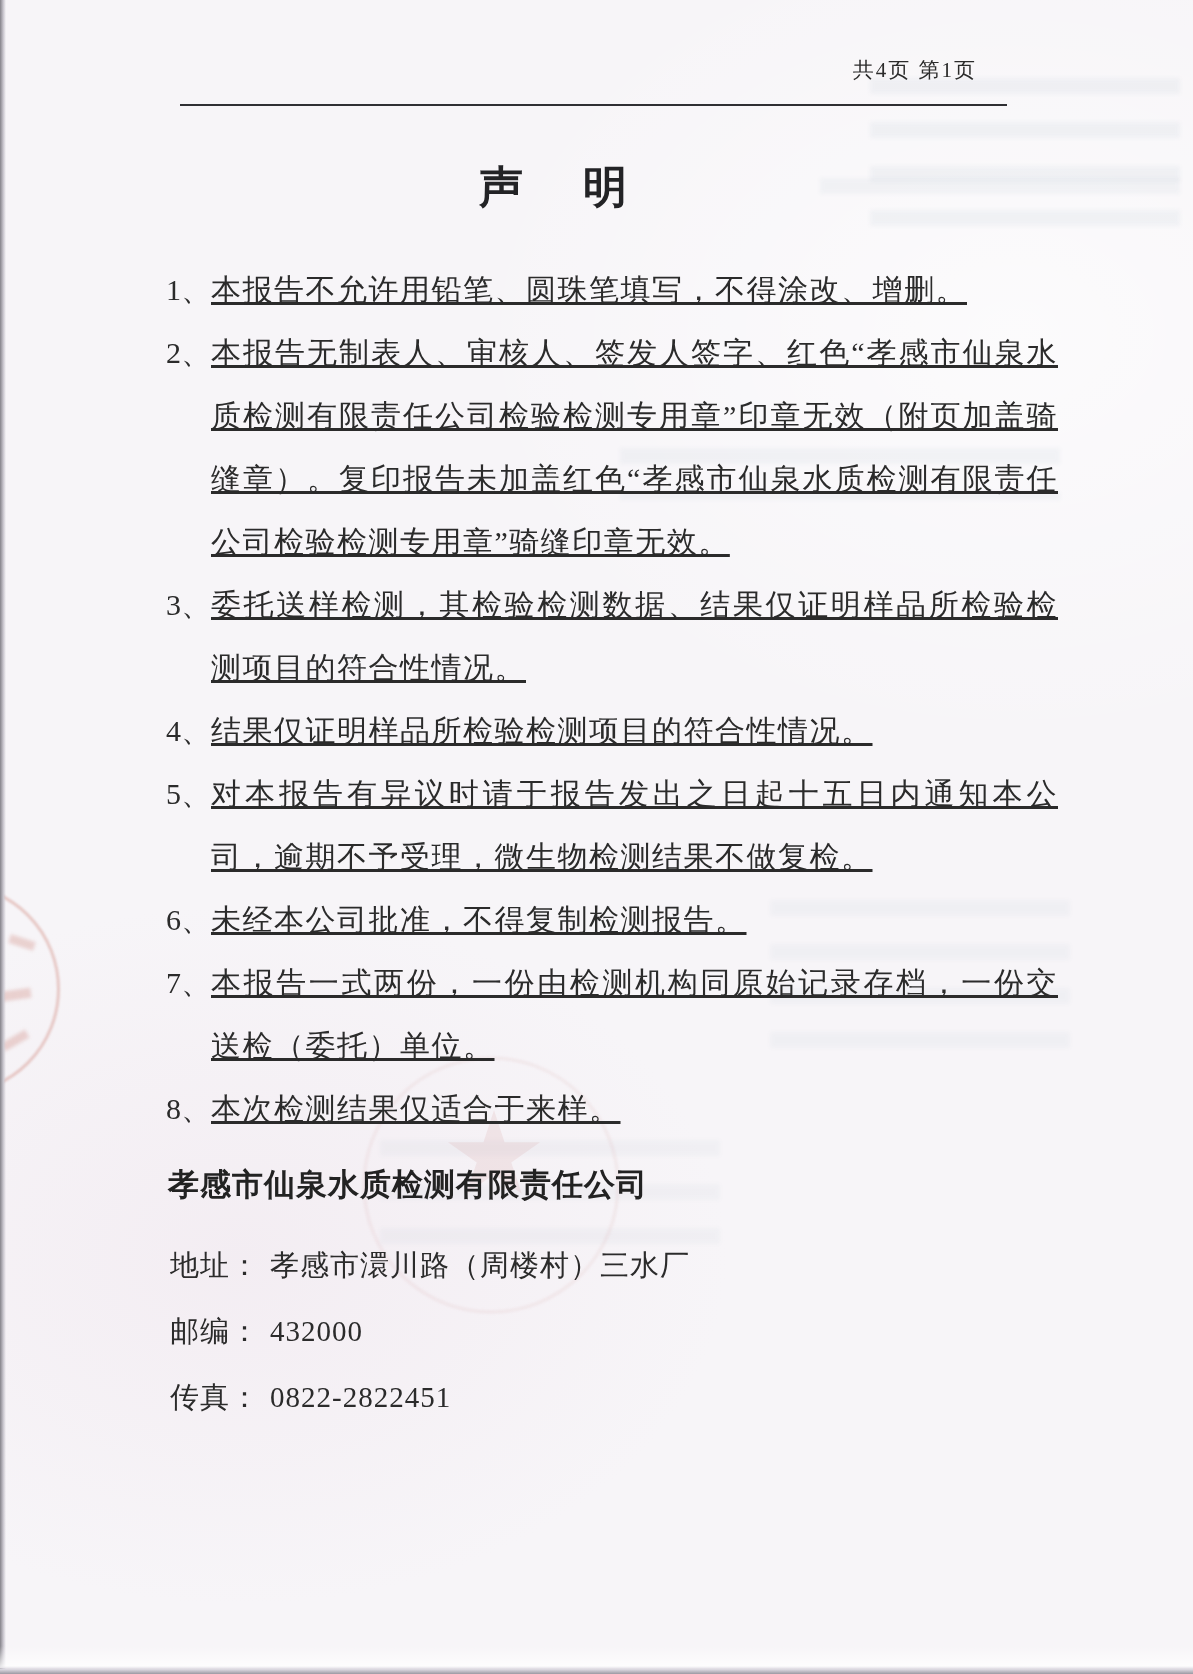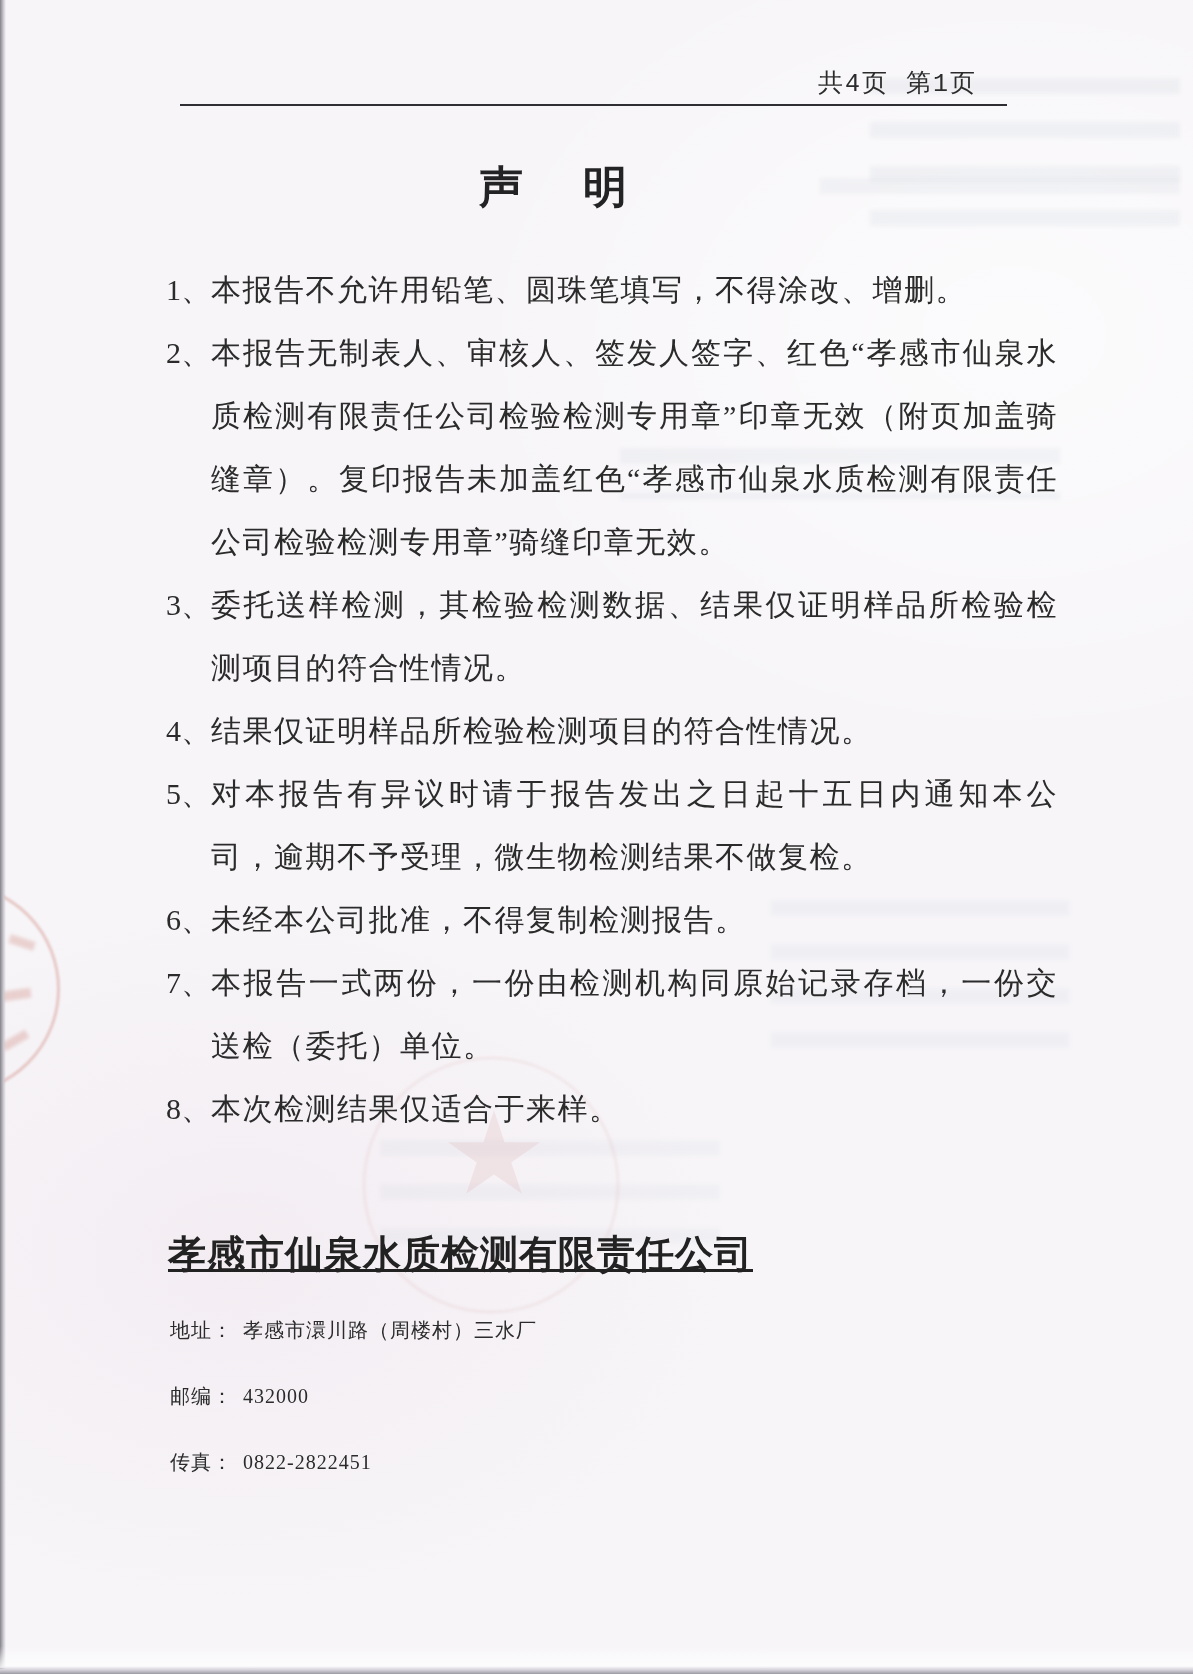--- a/index.html
+++ b/index.html
@@ -28,54 +28,53 @@
     position:absolute; left:0; bottom:0; right:0; height:8px;
     background:linear-gradient(to top,#9b99a2,#d9d6de 55%,rgba(217,214,222,0));
   }
   .edge-bottom-light {
     position:absolute; left:0; bottom:6px; right:0; height:22px;
     background:linear-gradient(to top,rgba(255,255,255,0.85),rgba(255,255,255,0));
   }
 
   
   .header-info {
-    position:absolute; top:66px; right:216px;
-    font-size:25px; letter-spacing:2px; white-space:nowrap;font-family:Liberation Mono, monospace;
+    position:absolute; top:56px; right:216px;
+    font-size:21px; letter-spacing:2px; white-space:nowrap;
   }
   .header-rule {
     position:absolute; top:104px; left:180px; width:827px; height:2px;
     background:#2f2f33;
   }
 
   
   .doc-title {
     position:absolute; top:158px; left:0; width:1114px;
     text-align:center; font-size:44px; font-weight:bold; letter-spacing:8px;
     color:#232326;
   }
 
   
   .statements {
     position:absolute; top:258px; left:166px; width:892px;
     font-size:30px; line-height:63px;
   }
   .statement { display:flex; align-items:flex-start; }
   .statement .num { flex:0 0 36px; }
-  .statement .text { flex:1; text-align:justify; letter-spacing:1.5px; }
+  .statement .text { flex:1; text-align:justify; letter-spacing:1.5px;text-decoration:underline; }
 
   
   .company {
-    position:absolute; top:1232px; left:168px;
-    font-size:38px; font-weight:bold; letter-spacing:1px; line-height:44px;
+    position:absolute; top:1163px; left:168px;
+    font-size:31px; font-weight:bold; letter-spacing:1px; line-height:44px;
     color:#222;
-    text-decoration:underline;
   }
   .contact {
-    position:absolute; top:1297px; left:170px;
-    font-size:20px; line-height:66px; letter-spacing:1px;
+    position:absolute; top:1232px; left:170px;
+    font-size:29px; line-height:66px; letter-spacing:1px;
   }
   .contact-line { white-space:nowrap; }
   .contact-line .label { margin-right:10px; }
 
   
   .seal-left {
     position:absolute; left:-152px; top:883px; width:206px; height:206px;
     border:3px solid rgba(190,85,70,0.28); border-radius:50%;
     filter:blur(1px);
   }

